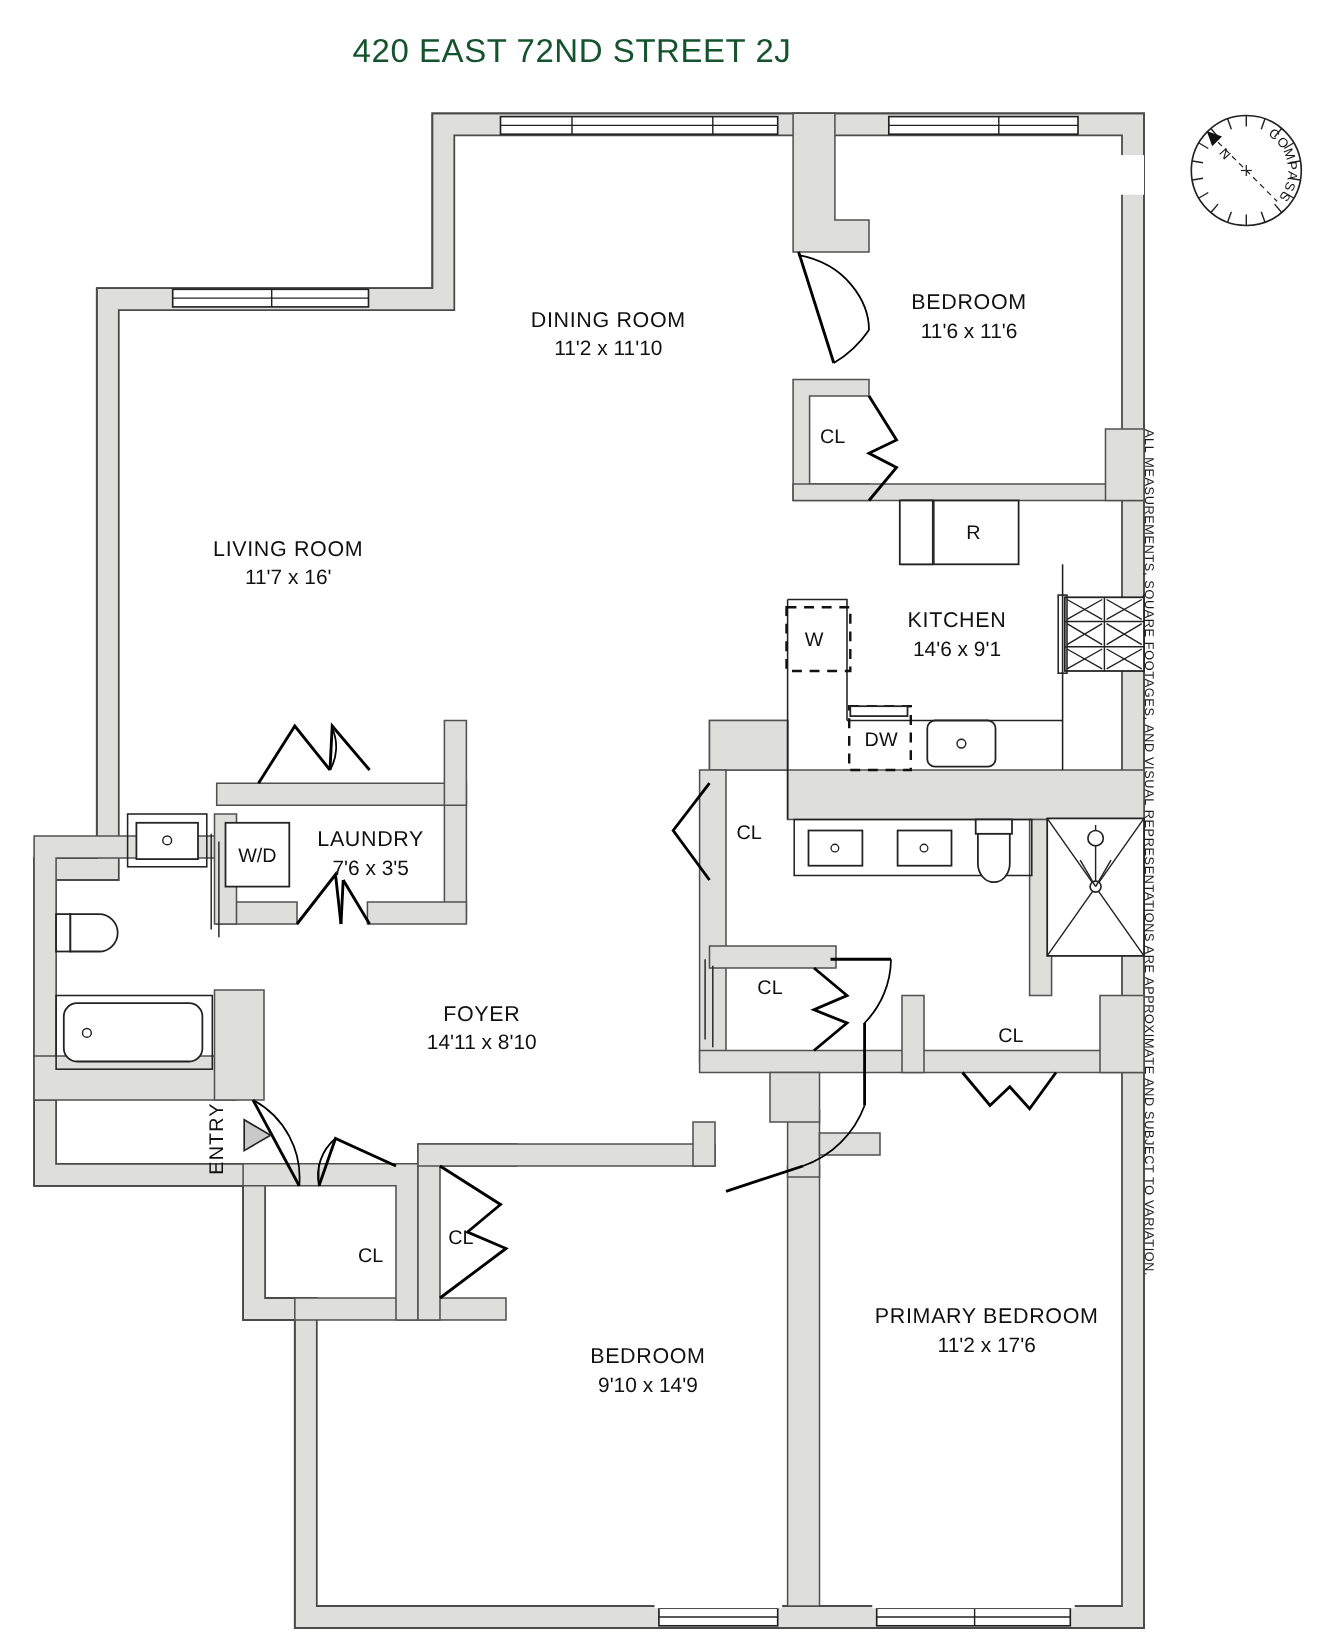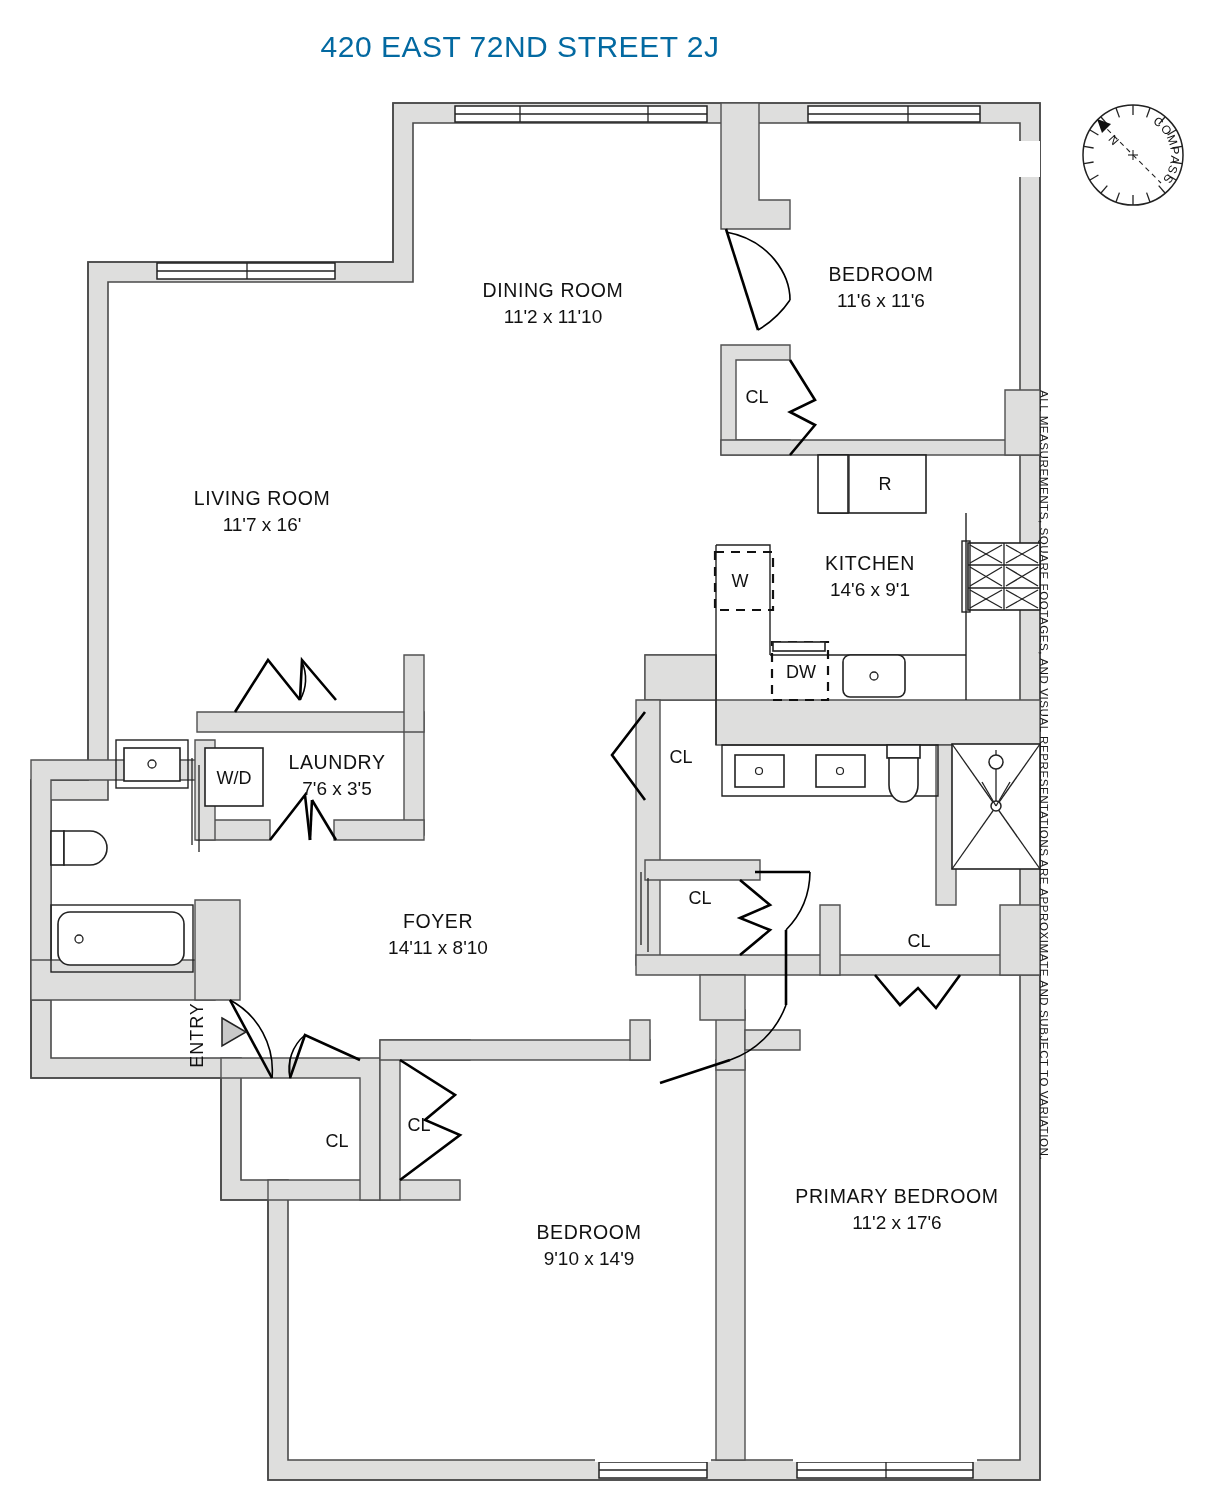--- a/index.html
+++ b/index.html
@@ -21,21 +21,21 @@
     height: 1500px;
   }
   .title {
     position: absolute;
     left: 0;
     top: 30px;
     width: 1040px;
     text-align: center;
     font-size: 30px;
     letter-spacing: 0.5px;
-    color: #0369a1;
+    color: #14532d;
     font-family: "Liberation Sans", sans-serif;
   }
   .disclaimer {
     position: absolute;
     left: 1050px;
     top: 390px;
     width: 640px;
     font-size: 11.5px;
     letter-spacing: 0.6px;
     color: #1a1a1a;

